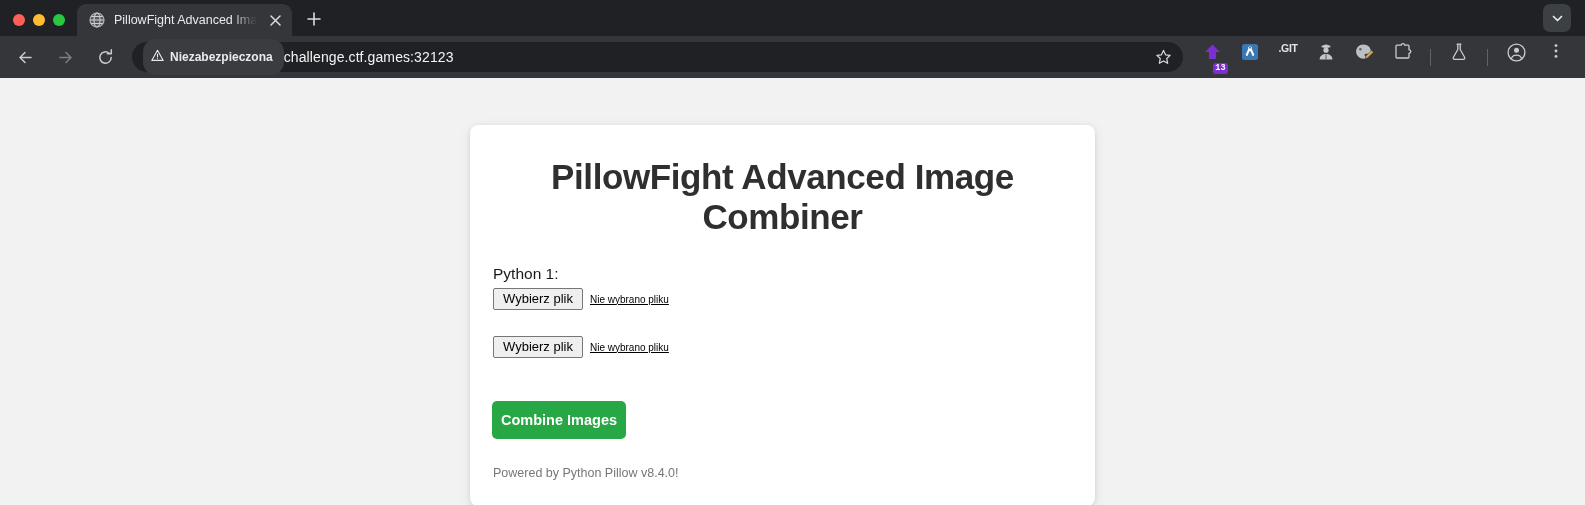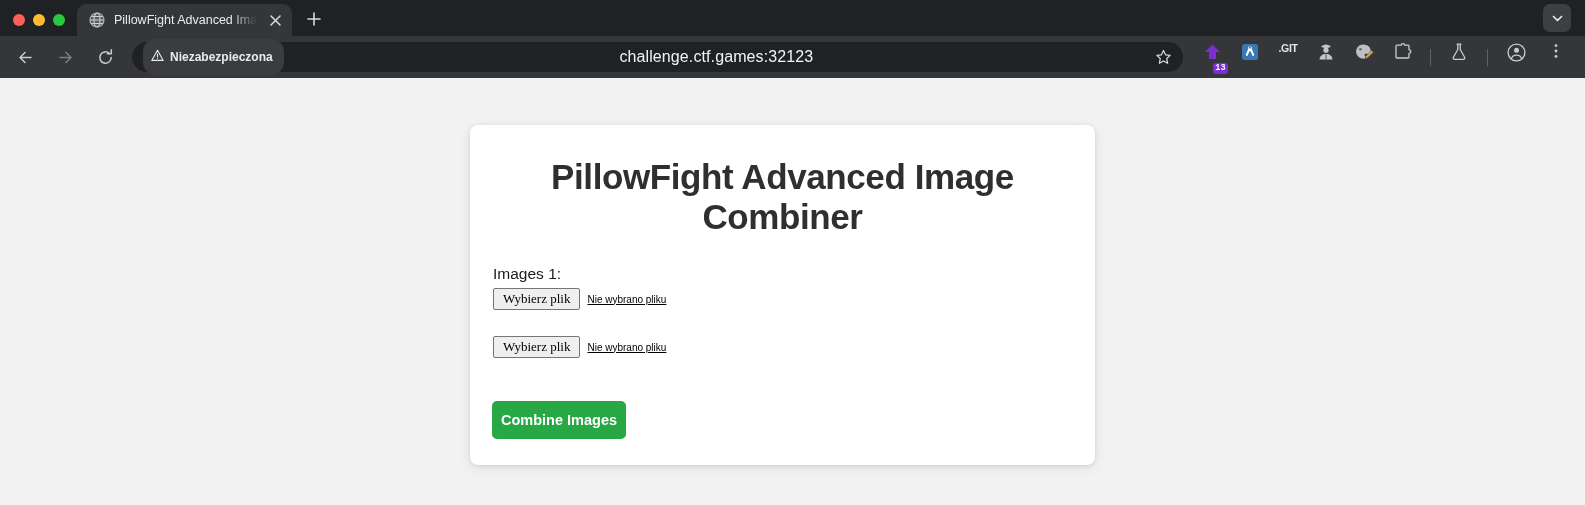--- a/index.html
+++ b/index.html
@@ -70,22 +70,22 @@
   .secchip {
     display: flex; align-items: center; gap: 6px; height: 22px;
     padding: 0 10px 0 6px; border-radius: 12px; background: transparent;
     color: #e8eaed; font-size: 12px; font-weight: bold; white-space: nowrap;
   }
   .seczone {
     display: flex; align-items: center; gap: 6px;
     border-radius: 13px; height: 36px; padding: 0 11px 0 8px; background: #3b3c40;
   }
   .url {
-    font-size: 16px; color: #f1f3f4; white-space: nowrap;
-    overflow: hidden; flex: 1 1 auto; letter-spacing: .1px; text-align: center;
+    font-size: 14px; color: #f1f3f4; white-space: nowrap;
+    overflow: hidden; flex: 1 1 auto; letter-spacing: .1px;
   }
   .star {
     width: 28px; height: 28px; margin-left: auto; margin-right: 2px;
     display: flex; align-items: center; justify-content: center; color: #dadce0;
     flex: 0 0 28px;
   }
 
   .ext-area { display: flex; align-items: center; gap: 0px; flex: 0 0 auto; }
   .exticon {
     width: 30px; height: 30px; display: flex; align-items: flex-start;
@@ -116,21 +116,21 @@
     letter-spacing: -.4px; text-align: center; margin-bottom: 28px;
   }
   .field-label {
     font-size: 15.5px; color: #1a1a1a; margin: 0 0 5px 0;
     padding-left: 1px; display: block;
   }
   .filerow { display: flex; align-items: center; gap: 7px; margin-bottom: 26px; padding-left: 1px; }
   .file-btn {
     font-size: 13px; color: #000; background: #efefef;
     border: 1px solid #767676; border-radius: 2px; padding: 2px 9px 3px;
-    line-height: 15px; font-family: Liberation Serif, serif;
+    line-height: 15px; font-family: Liberation Sans, sans-serif;
   }
   .file-status { font-size: 10px; color: #000; text-decoration: underline; }
 
   .combine-btn {
     margin-top: 17px; background: #28a745; color: #ffffff; border: none;
     border-radius: 5px; font-size: 14.5px; font-weight: bold;
     padding: 11px 9px; font-family: "Liberation Sans", sans-serif;
     display: inline-block;
   }
 
@@ -287,30 +287,31 @@
         <circle cx="9" cy="14.4" r="1.45" fill="#c8ccd0"></circle>
       </svg>
     </div>
   </div>
 
   <div class="viewport">
     <div class="card">
 
       <h1 class="page-title">PillowFight Advanced Image Combiner</h1>
 
-      <label class="field-label">Images 1:</label>
+      <label class="field-label">Python 1:</label>
       <div class="filerow">
         <span class="file-btn">Wybierz plik</span>
         <span class="file-status">Nie wybrano pliku</span>
       </div>
 
       <div class="filerow">
         <span class="file-btn">Wybierz plik</span>
         <span class="file-status">Nie wybrano pliku</span>
       </div>
 
       <div class="combine-btn">Combine Images</div>
 
+      <div class="footnote">Powered by Python Pillow v8.4.0!</div>
 
       
     </div>
   </div>
 </div>
 
 </body></html>

